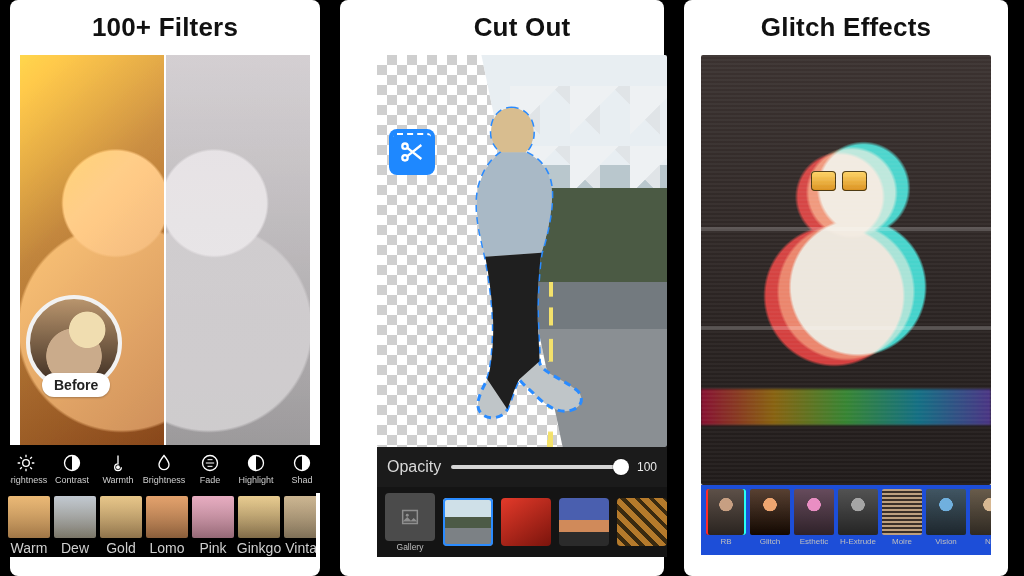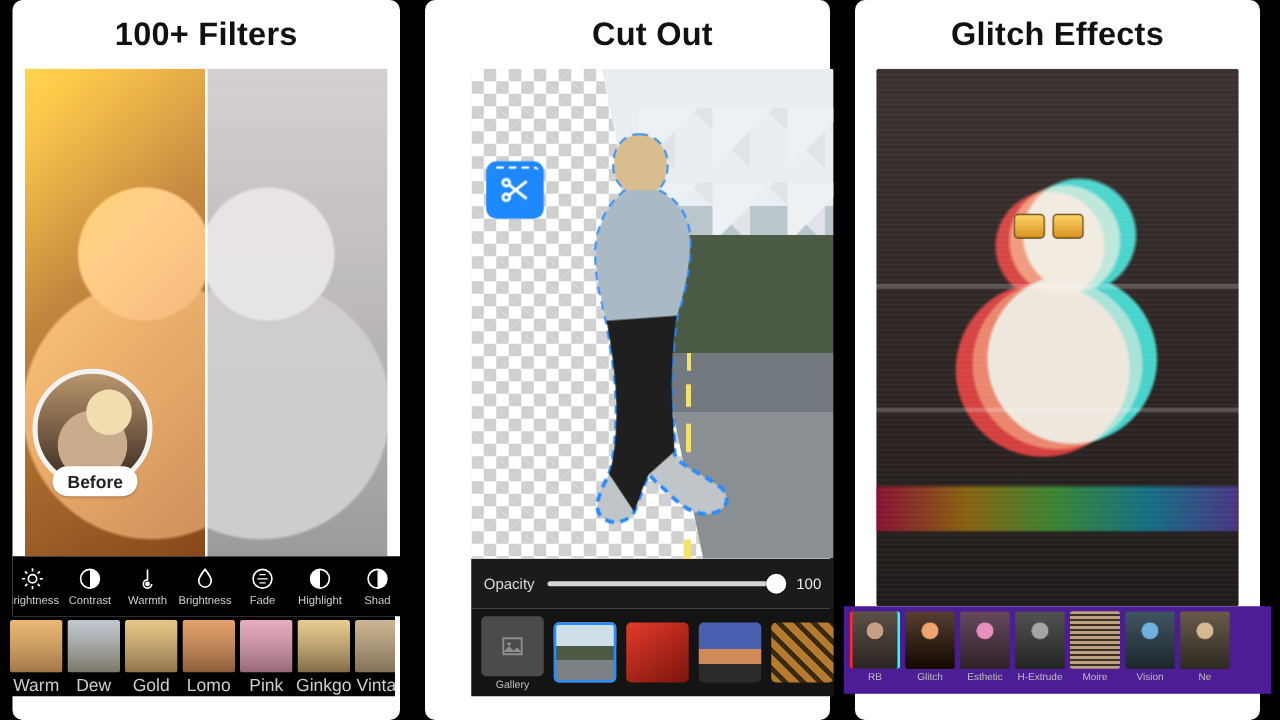--- a/index.html
+++ b/index.html
@@ -78,21 +78,21 @@
   }
   .road-center { position:absolute; left:60%; top:58%; width:3px; height:42%; background:repeating-linear-gradient(#f3e16b 0 18px, transparent 18px 30px); transform: perspective(200px) rotateX(40deg) translateX(-50%); transform-origin: top; }
   .cutout-person { position:absolute; left:22%; top:12%; width:52%; height:82%; }
   .cutout-svg { width:100%; height:100%; }
   .scissor-badge { position:absolute; left:12px; top:74px; width:46px; height:46px; border-radius:8px; background:#1e88ff; display:flex; align-items:center; justify-content:center; }
   .scissor-badge svg { width:28px; height:28px; stroke:#fff; fill:none; stroke-width:2; }
   .scissor-dots { position:absolute; left:4px; top:4px; width:38px; height:12px; }
   .scissor-dots::before{content:""; position:absolute; inset:0; border-top:2px dashed #fff; border-radius:4px;}
 
   .opacity-bar { width:290px; height:40px; background:#1b1b1b; display:flex; align-items:center; padding:0 10px; gap:10px; }
-  .opacity-bar .lab { color:#d9d9d9; font-size:12px; flex:0 0 auto; }
+  .opacity-bar .lab { color:#d9d9d9; font-size:16px; flex:0 0 auto; }
   .slider { flex:1; height:4px; background:#d6d6d6; border-radius:2px; position:relative; }
   .slider .knob { position:absolute; right:-2px; top:50%; width:16px; height:16px; border-radius:50%; background:#fff; transform:translateY(-50%); box-shadow:0 0 0 1px rgba(0,0,0,.2); }
   .opacity-bar .val { color:#eaeaea; font-size:12px; flex:0 0 auto; }
 
   .gallery-strip { width:290px; height:70px; background:#141414; display:flex; align-items:center; gap:8px; padding:6px 8px; overflow:hidden; }
   .gal { flex:0 0 auto; width:50px; display:flex; flex-direction:column; align-items:center; }
   .gal .img { width:50px; height:48px; border-radius:4px; }
   .gal .cap { color:#bfbfbf; font-size:8.5px; margin-top:1px; }
   .gal.placeholder .img { background:#4b4b4b; display:flex; align-items:center; justify-content:center; }
   .gal.placeholder .img svg { width:22px; height:22px; fill:#8f8f8f; }
@@ -112,21 +112,21 @@
   .glitch-layer { position:absolute; inset:0; mix-blend-mode:screen; opacity:.8; }
   .gl-r { background: radial-gradient(circle at 50% 33%, #ff2a2a 0 13%, transparent 14%), radial-gradient(circle at 48% 56%, #ff2a2a 0 24%, transparent 25%); transform:translateX(-6px); }
   .gl-c { background: radial-gradient(circle at 54% 31%, #26fff4 0 13%, transparent 14%), radial-gradient(circle at 52% 54%, #26fff4 0 24%, transparent 25%); transform:translateX(6px); }
   .glitch-scan { position:absolute; inset:0; background: repeating-linear-gradient( to bottom, rgba(255,255,255,.04) 0 2px, transparent 2px 4px); }
   .glitch-rainbow { position:absolute; left:0; right:0; bottom:14%; height:36px; background:linear-gradient(90deg,#ff004c,#ffb300,#4dff4d,#00cfff,#7a4dff); opacity:.45; filter:blur(1px); }
   .glitch-tear { position:absolute; left:0; right:0; height:4px; background:rgba(255,255,255,.2);}
   .glasses { position:absolute; left:38%; top:27%; width:56px; height:22px; }
   .glasses span { position:absolute; top:0; width:25px; height:20px; border-radius:4px; background:linear-gradient(#ffd76a,#d98e1b); box-shadow:0 0 0 1px #4d3a13 inset; }
   .glasses span:first-child{left:0;} .glasses span:last-child{right:0;}
 
-  .glitch-strip { width:342px; height:70px; background:#4c1d95; display:flex; align-items:flex-start; padding:4px 0 0 4px; gap:2px; overflow:hidden; }
+  .glitch-strip { width:290px; height:70px; background:#1d4ed8; display:flex; align-items:flex-start; padding:4px 0 0 4px; gap:2px; overflow:hidden; }
   .gl { flex:0 0 auto; width:42px; display:flex; flex-direction:column; align-items:center; }
   .gl .img { width:40px; height:46px; border-radius:2px; background:
        radial-gradient(circle at 50% 34%, #c79f82 0 18%, transparent 19%),
        linear-gradient(#5d5048,#2a2420); }
   .gl .cap { color:#bfbfbf; font-size:8px; margin-top:2px; white-space:nowrap; }
   .gl.rb .img      { filter: hue-rotate(0deg); box-shadow: inset 2px 0 0 #ff2a2a, inset -2px 0 0 #26fff4; }
   .gl.glitch .img  { filter: contrast(1.3) saturate(1.4); }
   .gl.esth .img    { filter: hue-rotate(290deg) saturate(1.5); }
   .gl.hex .img     { filter: grayscale(1);} 
   .gl.moire .img   { background-image: repeating-linear-gradient(0deg,#bda07f 0 2px,#3a2f27 2px 4px); }

